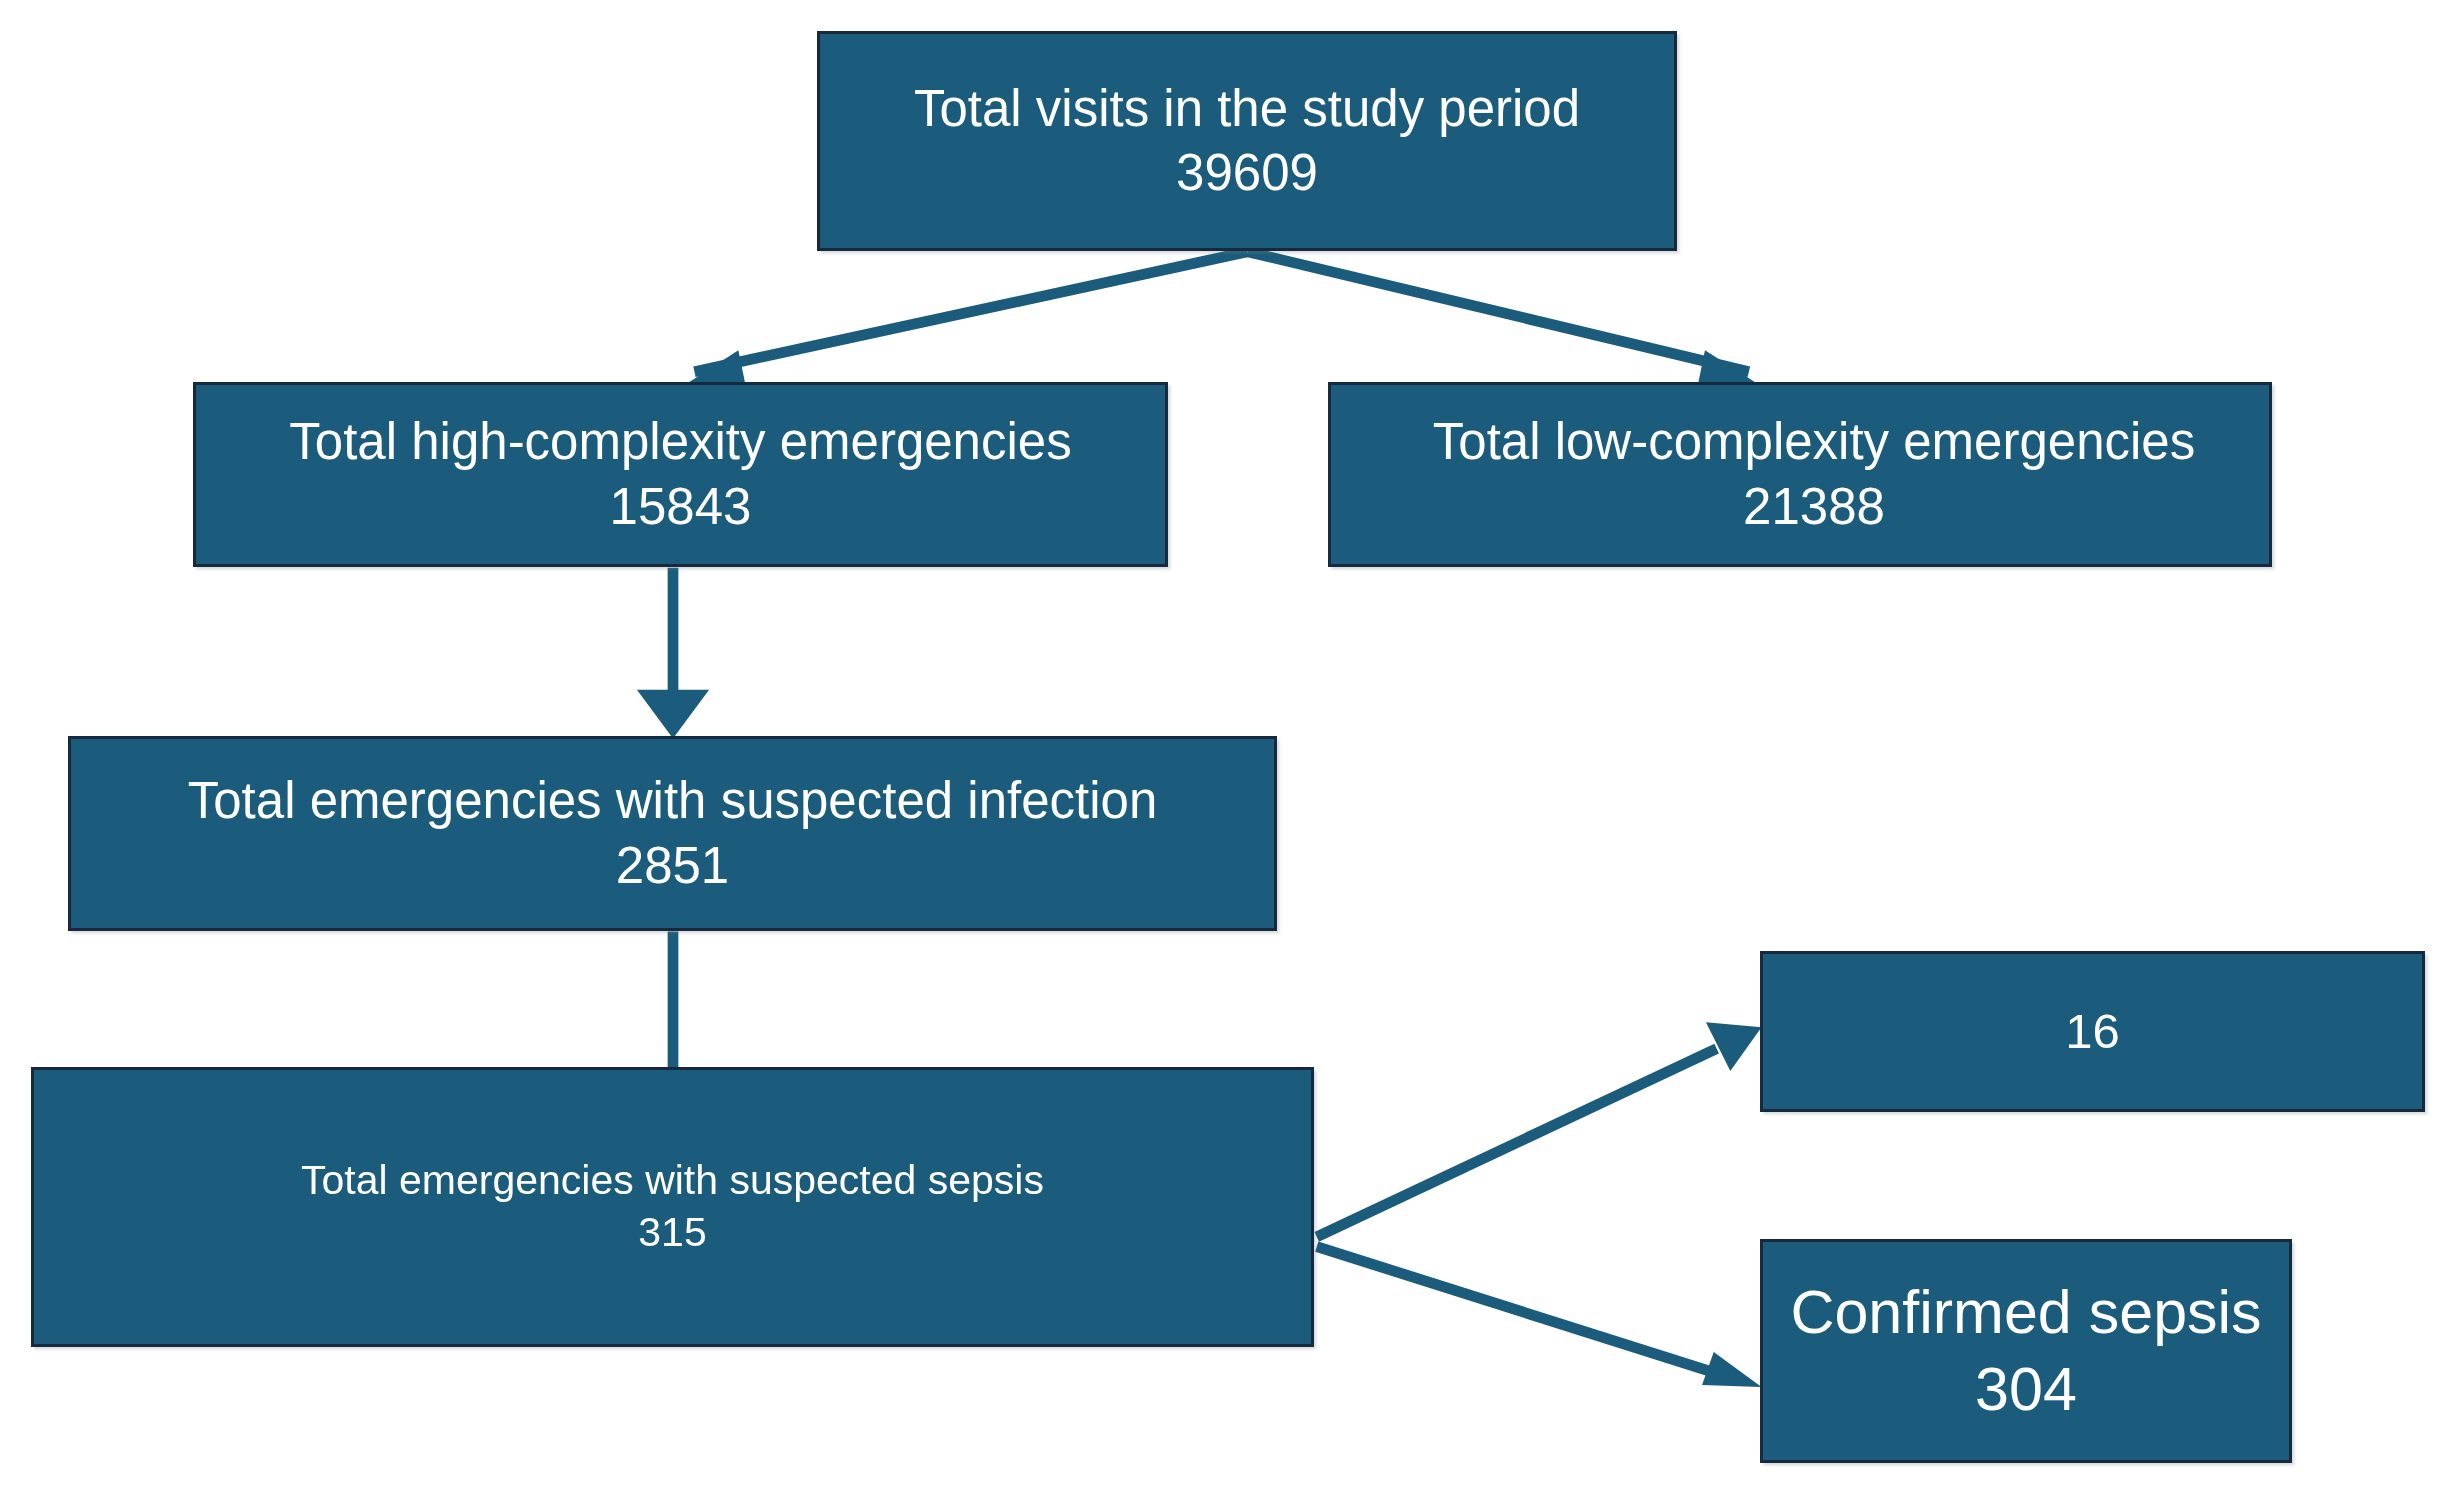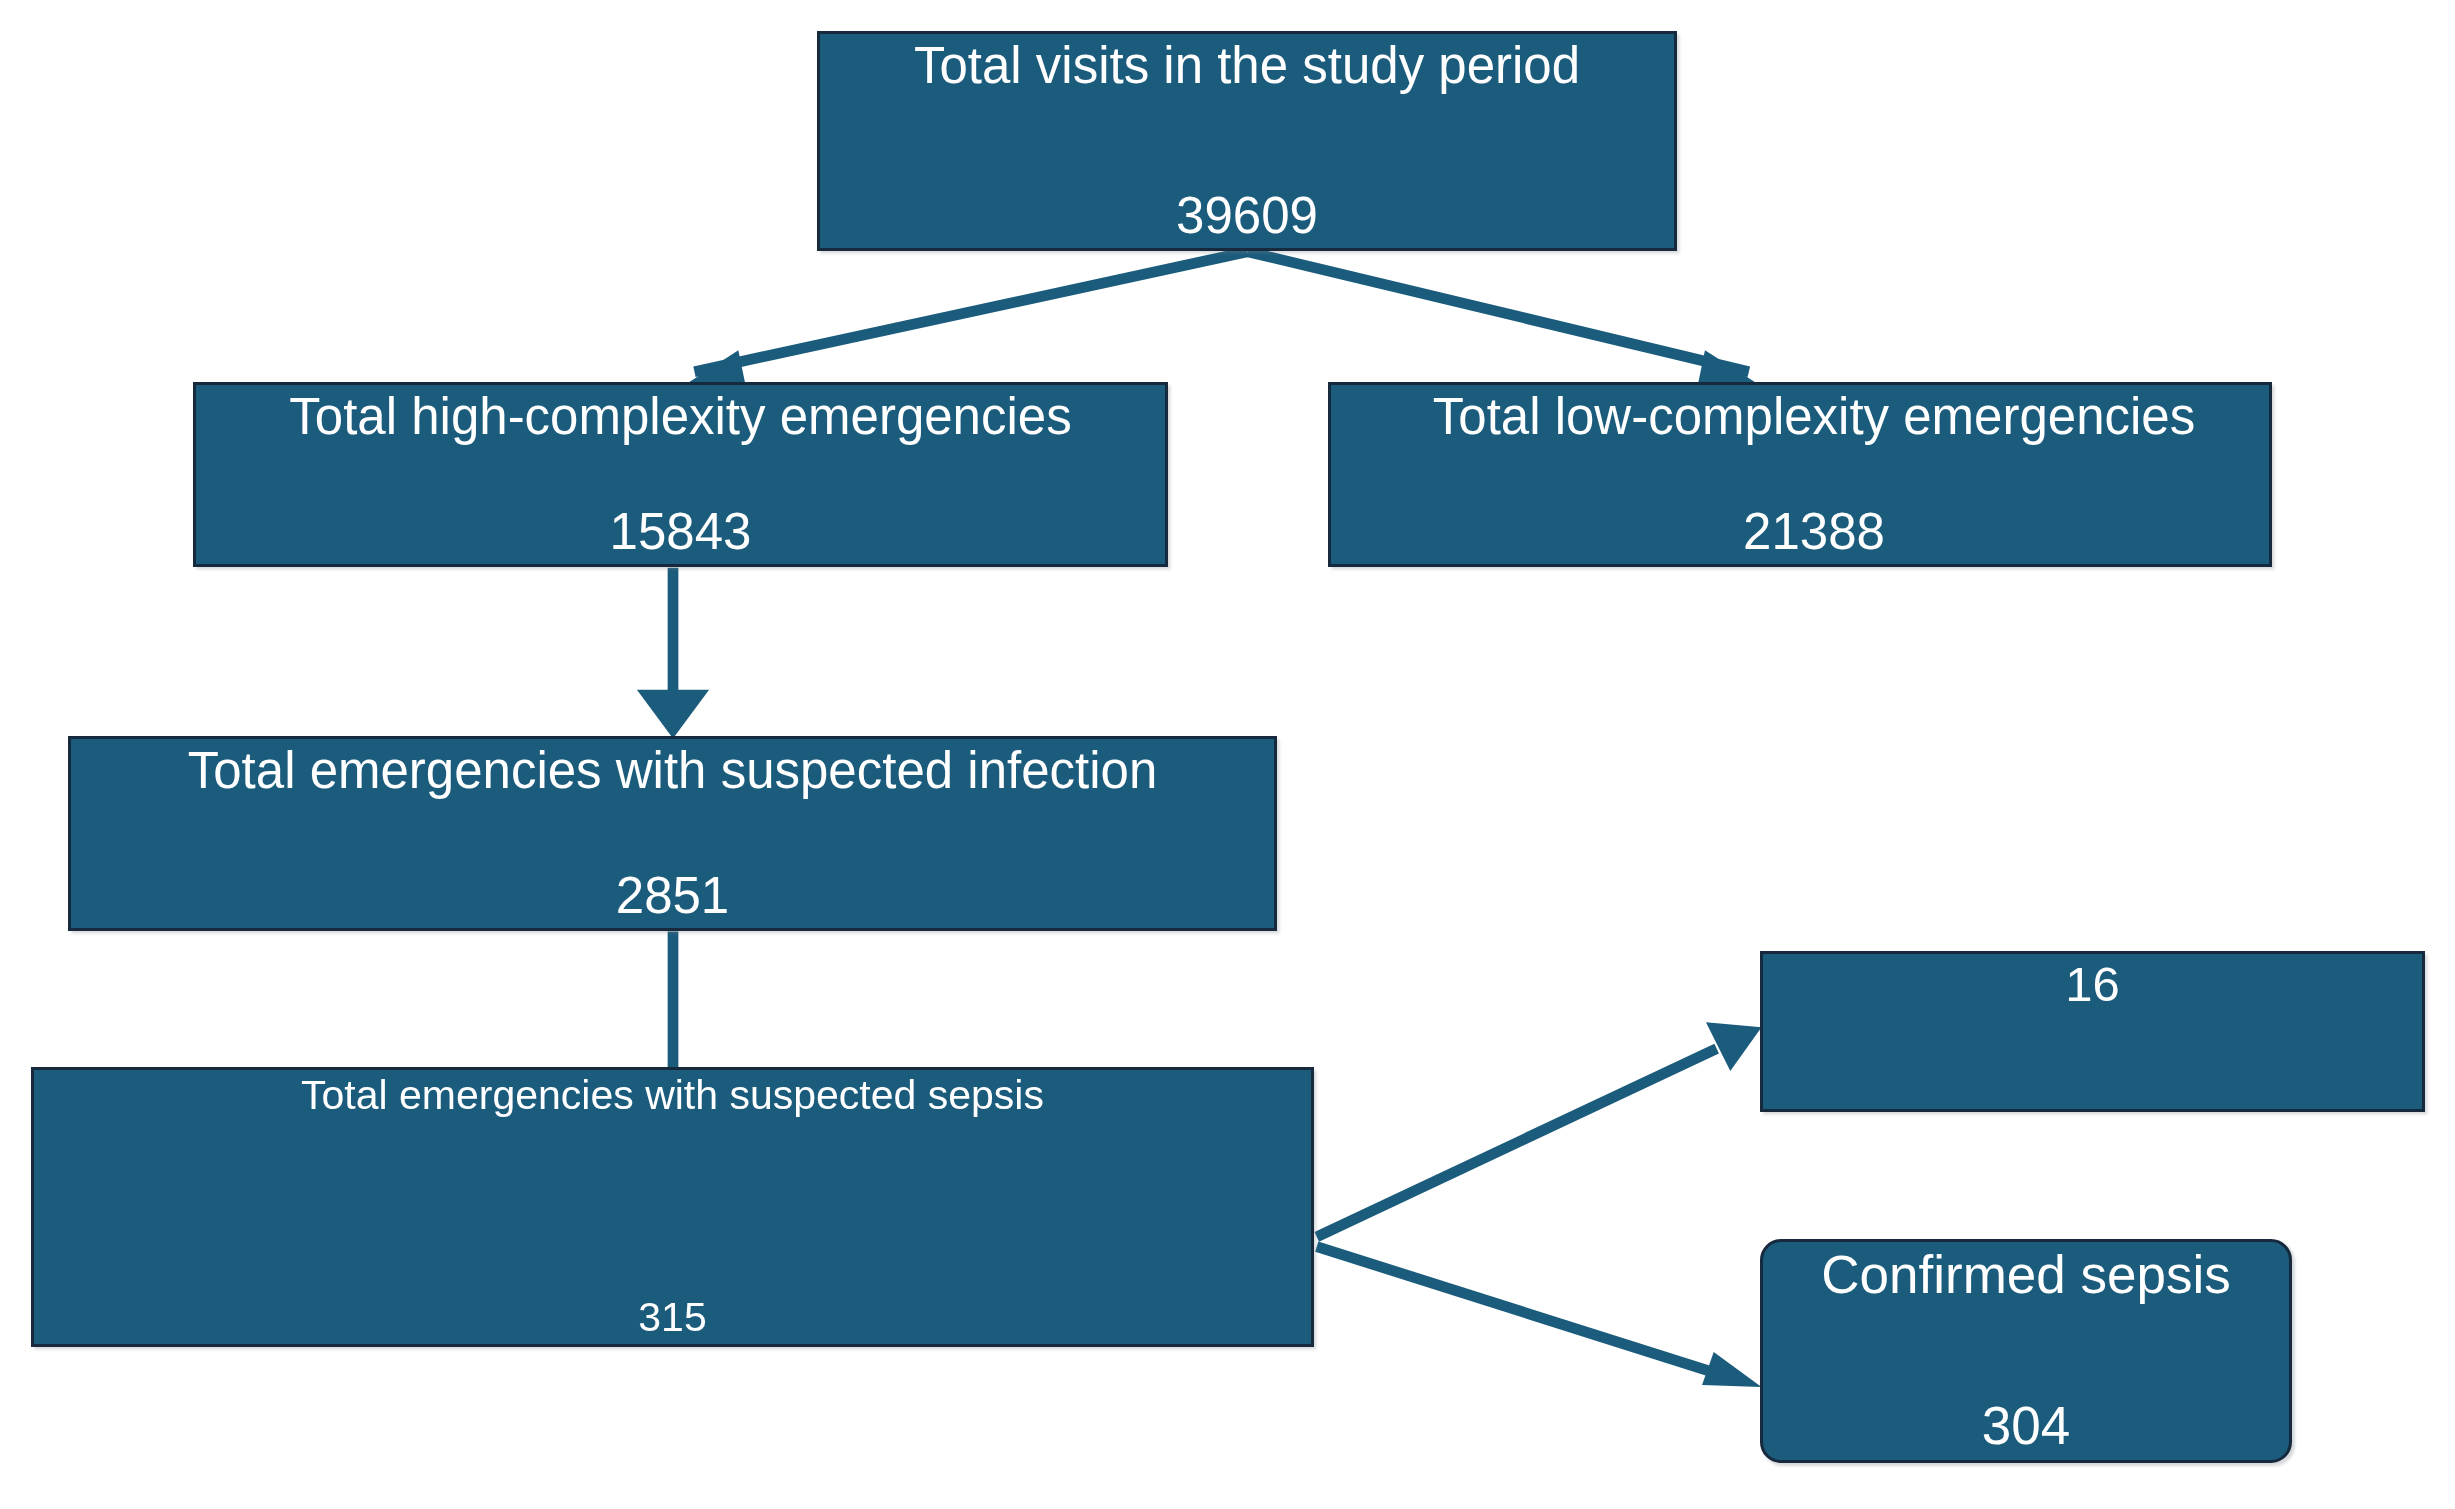--- a/index.html
+++ b/index.html
@@ -17,40 +17,40 @@
   }
   .node {
     position: absolute;
     box-sizing: border-box;
     background: #1b5c7c;
     border: 3.9px solid #17293c;
     color: #ffffff;
     display: flex;
     flex-direction: column;
     align-items: center;
-    justify-content: space-between;
+    justify-content: center;
     text-align: center;
     line-height: 1.26;
     z-index: 3;
     box-shadow: 2.9px 2.9px 2.9px rgba(120,130,140,0.30);
   }
   .node .line1,
   .node .line2 {
     display: block;
     white-space: nowrap;
     font-weight: 400;
   }
   
   #node-total-visits   { left: 817px;  top: 31px;   width: 860px;  height: 220px; font-size: 51px; }
   #node-high-complex   { left: 193px;  top: 382px;  width: 975px; height: 185px; font-size: 51px; }
   #node-low-complex    { left: 1328px; top: 382px;  width: 944px;  height: 185px; font-size: 51px; padding-left: 28px; }
   #node-susp-infection { left: 68px;   top: 736px;  width: 1209px; height: 195px; font-size: 51px; }
   #node-susp-sepsis    { left: 31px;   top: 1067px; width: 1283px; height: 280px; font-size: 41px; }
   #node-not-confirmed  { left: 1760px; top: 951px;  width: 665px;  height: 161px; font-size: 49px; }
-  #node-confirmed      { left: 1760px; top: 1239px; width: 532px;  height: 224px; font-size: 53px; border-radius: 21px; }
+  #node-confirmed      { left: 1760px; top: 1239px; width: 532px;  height: 224px; font-size: 61px; }
 
   #edges {
     position: absolute;
     left: 0;
     top: 0;
     width: 2456px;
     height: 1510px;
     z-index: 1;
   }
   .edge-path {

